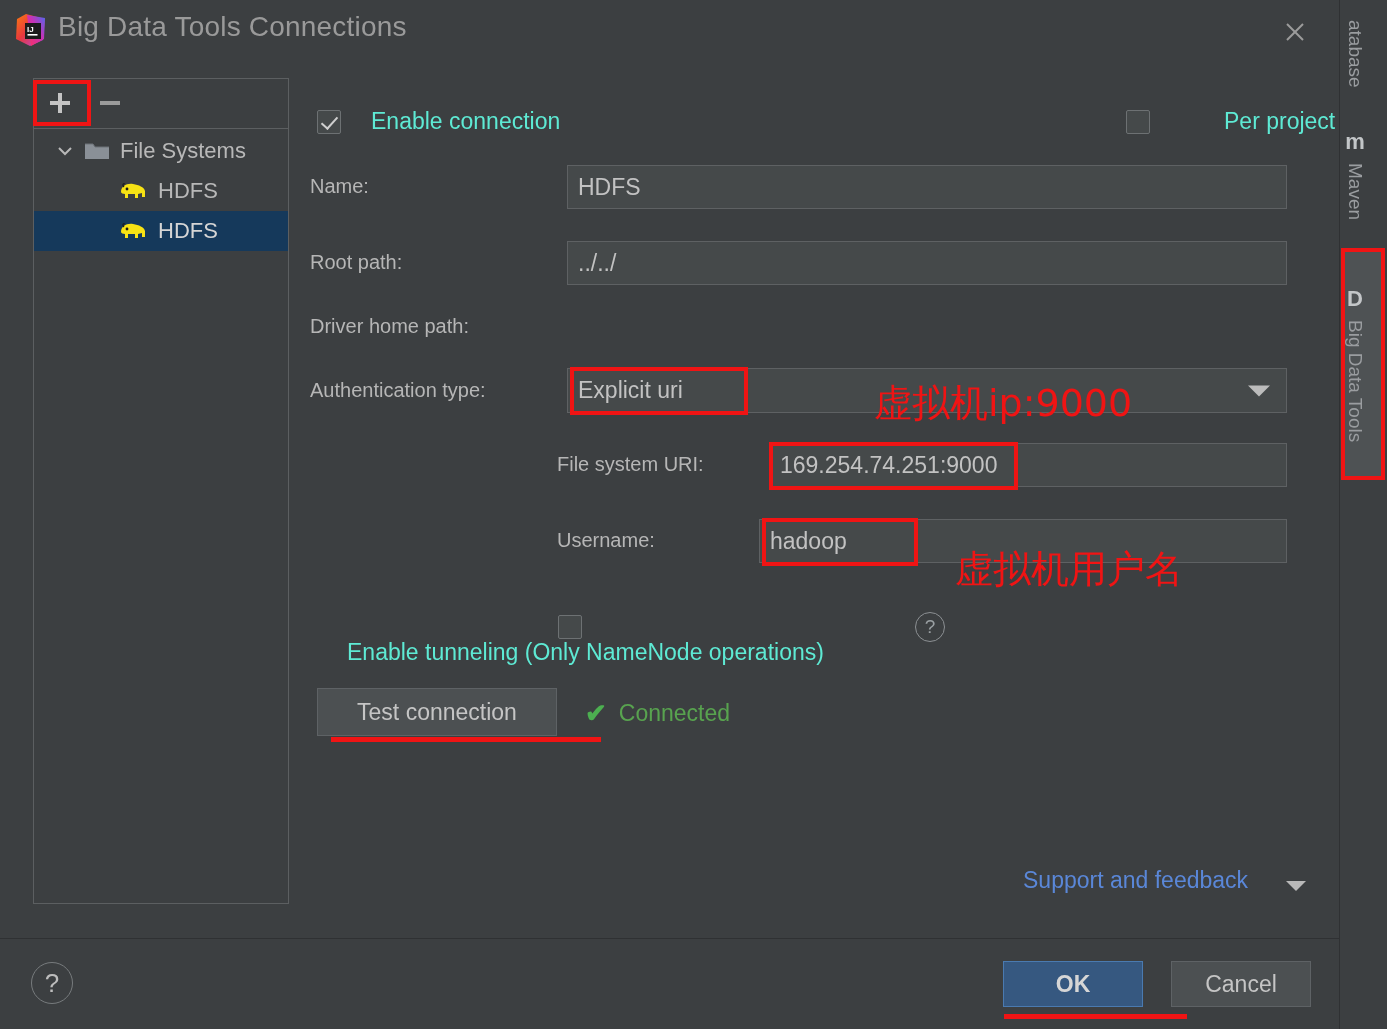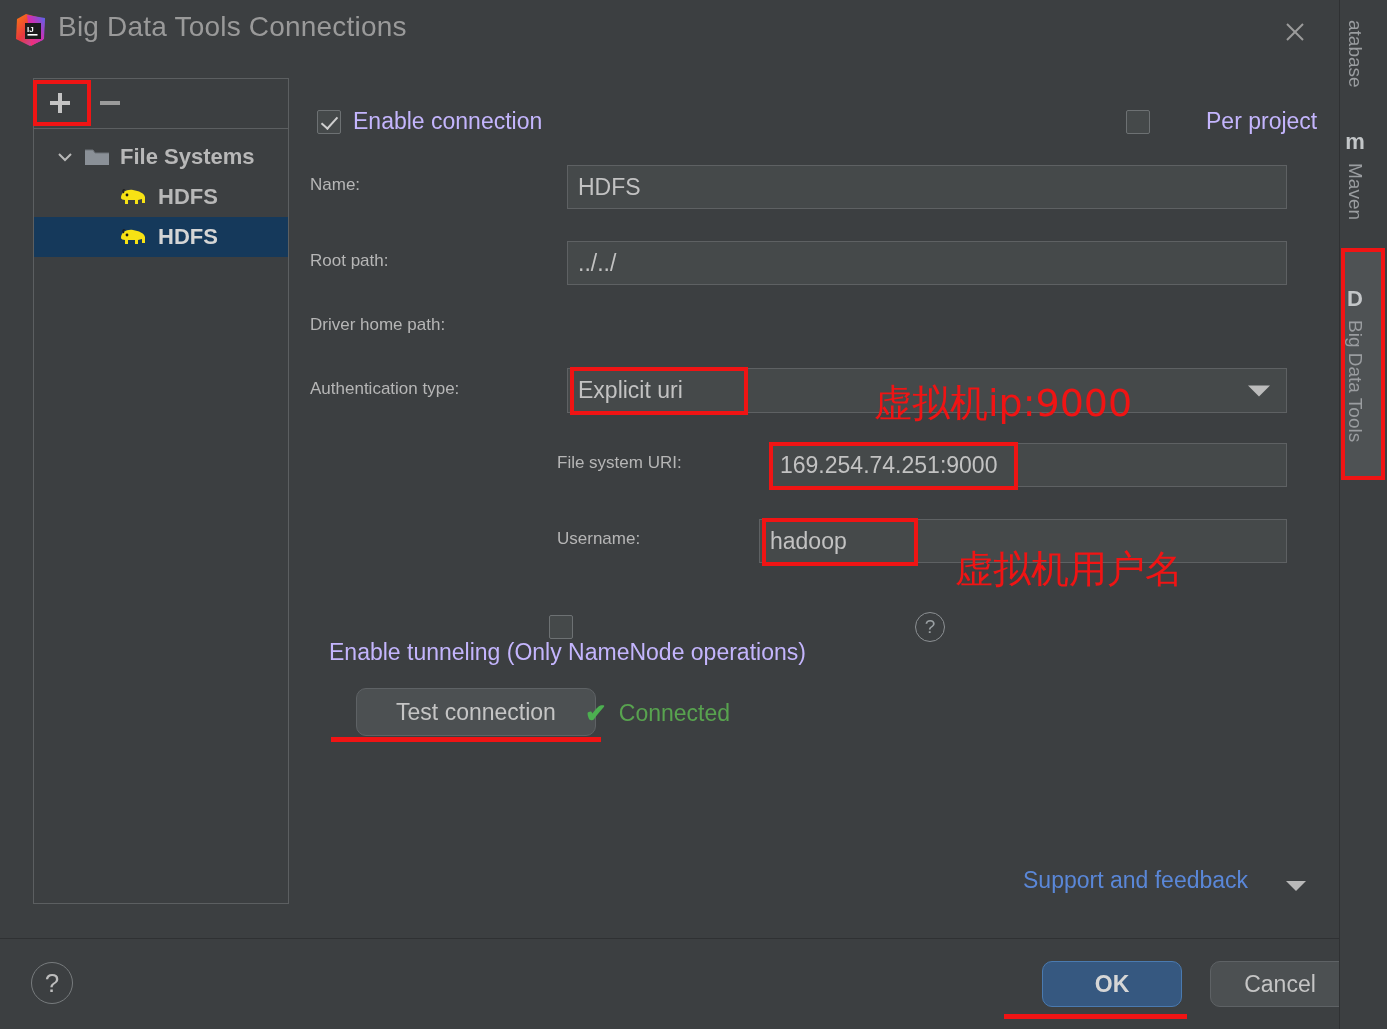--- a/index.html
+++ b/index.html
@@ -78,23 +78,22 @@
     display: flex; align-items: center; justify-content: center;
     color: #b5b5b5;
     cursor: default;
   }
   .tb-plus { left: 4px; top: 2px; }
   .tb-minus { left: 54px; top: 2px; }
   .tb-plus svg, .tb-minus svg { display:block; }
 
   .tree-rows {
     position: absolute;
-    left: 0; top: 58px;
+    left: 0; top: 52px;
     width: 254px;
-    font-weight: bold;
   }
   .tree-row {
     position: relative;
     height: 40px;
     display: flex;
     align-items: center;
     font-size: 22px;
     color: #b8b8b8;
     cursor: default;
     white-space: nowrap;
@@ -112,21 +111,21 @@
   .tree-row .eleph { margin-left: 84px; margin-right: 10px; display:flex; }
 
   
   .form {
     position: absolute;
     left: 300px; top: 78px;
     width: 1010px; height: 826px;
   }
   .label {
     position: absolute;
-    font-size: 17px;
+    font-size: 20px;
     color: #b6b6b6;
     white-space: nowrap;
   }
   .field {
     position: absolute;
     background: #45494a;
     border: 1px solid #5e6163;
     box-sizing: border-box;
     font-size: 23px;
     color: #c2c2c2;
@@ -189,22 +188,22 @@
     content: "";
     position: absolute;
     left: 7px; top: 2px;
     width: 7px; height: 14px;
     border: solid #cfcfcf;
     border-width: 0 2.6px 2.6px 0;
     transform: rotate(42deg);
   }
   .cb-label {
     font-size: 23px;
-    color: #c4b5fd;
-    margin-left: 12px;
+    color: #5eead4;
+    margin-left: 30px;
   }
 
   
   .help-circle {
     position: absolute;
     width: 30px; height: 30px;
     border: 1.6px solid #8c9093;
     border-radius: 50%;
     color: #9aa0a3;
     font-size: 19px;
@@ -213,29 +212,28 @@
     justify-content: center;
     cursor: default;
     box-sizing: border-box;
   }
 
   
   .btn {
     position: absolute;
     background: #4c5052;
     border: 1px solid #5e6265;
-    border-radius: 10px;
+    border-radius: 0;
     box-sizing: border-box;
     display: flex;
     align-items: center;
     justify-content: center;
     font-size: 23px;
     color: #c5c5c5;
     cursor: default;
-    margin-left: 39px;
   }
   .btn.primary {
     background: #365880;
     border-color: #4a7ab0;
     color: #d6d6d6;
     font-weight: bold;
   }
   .status-ok {
     position: absolute;
     font-size: 23px;

